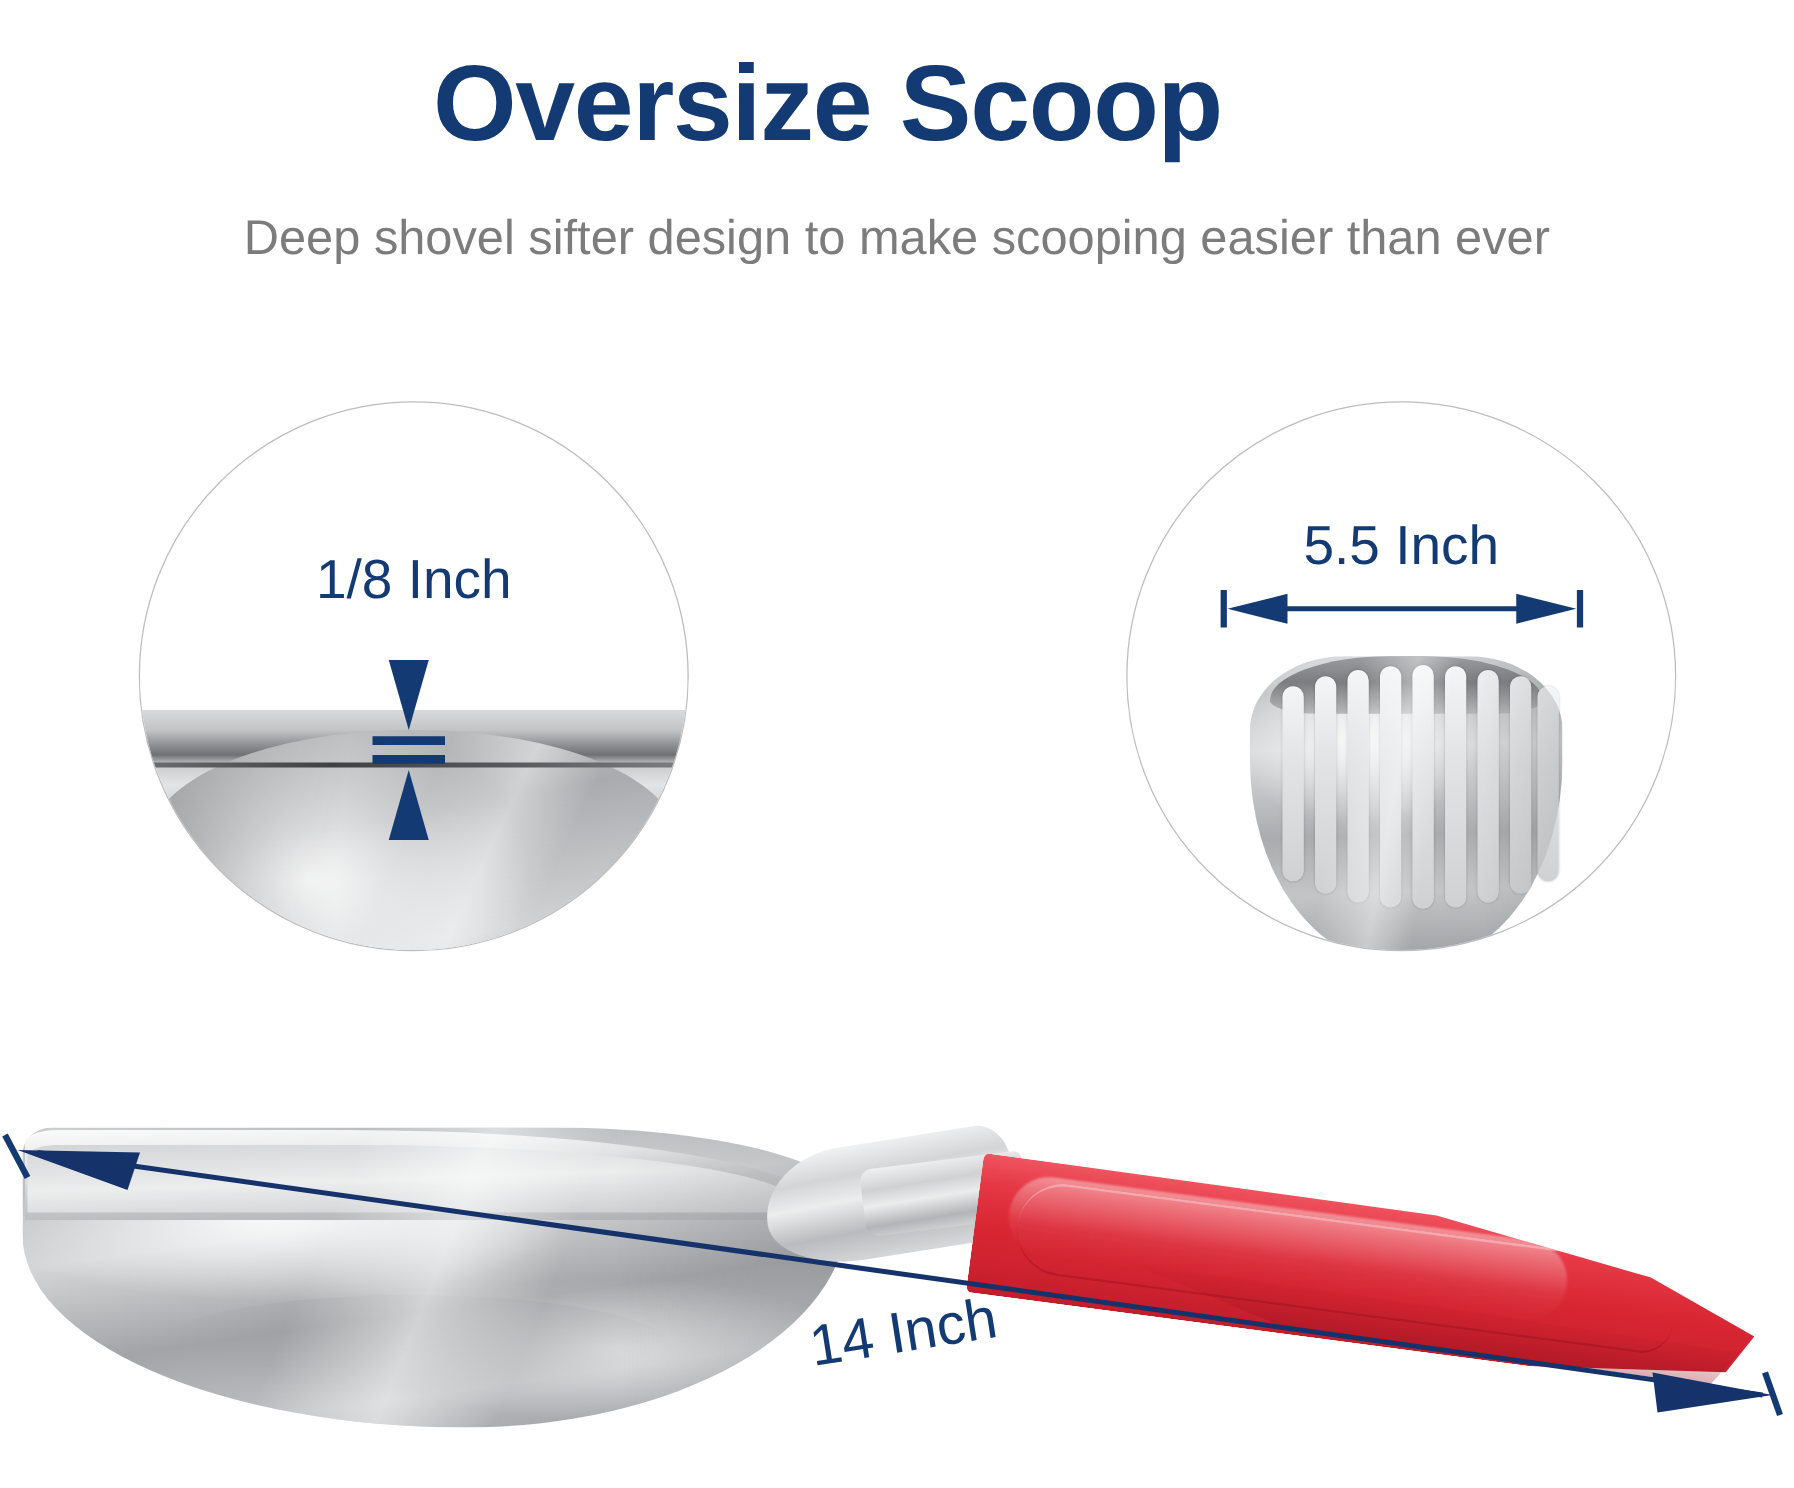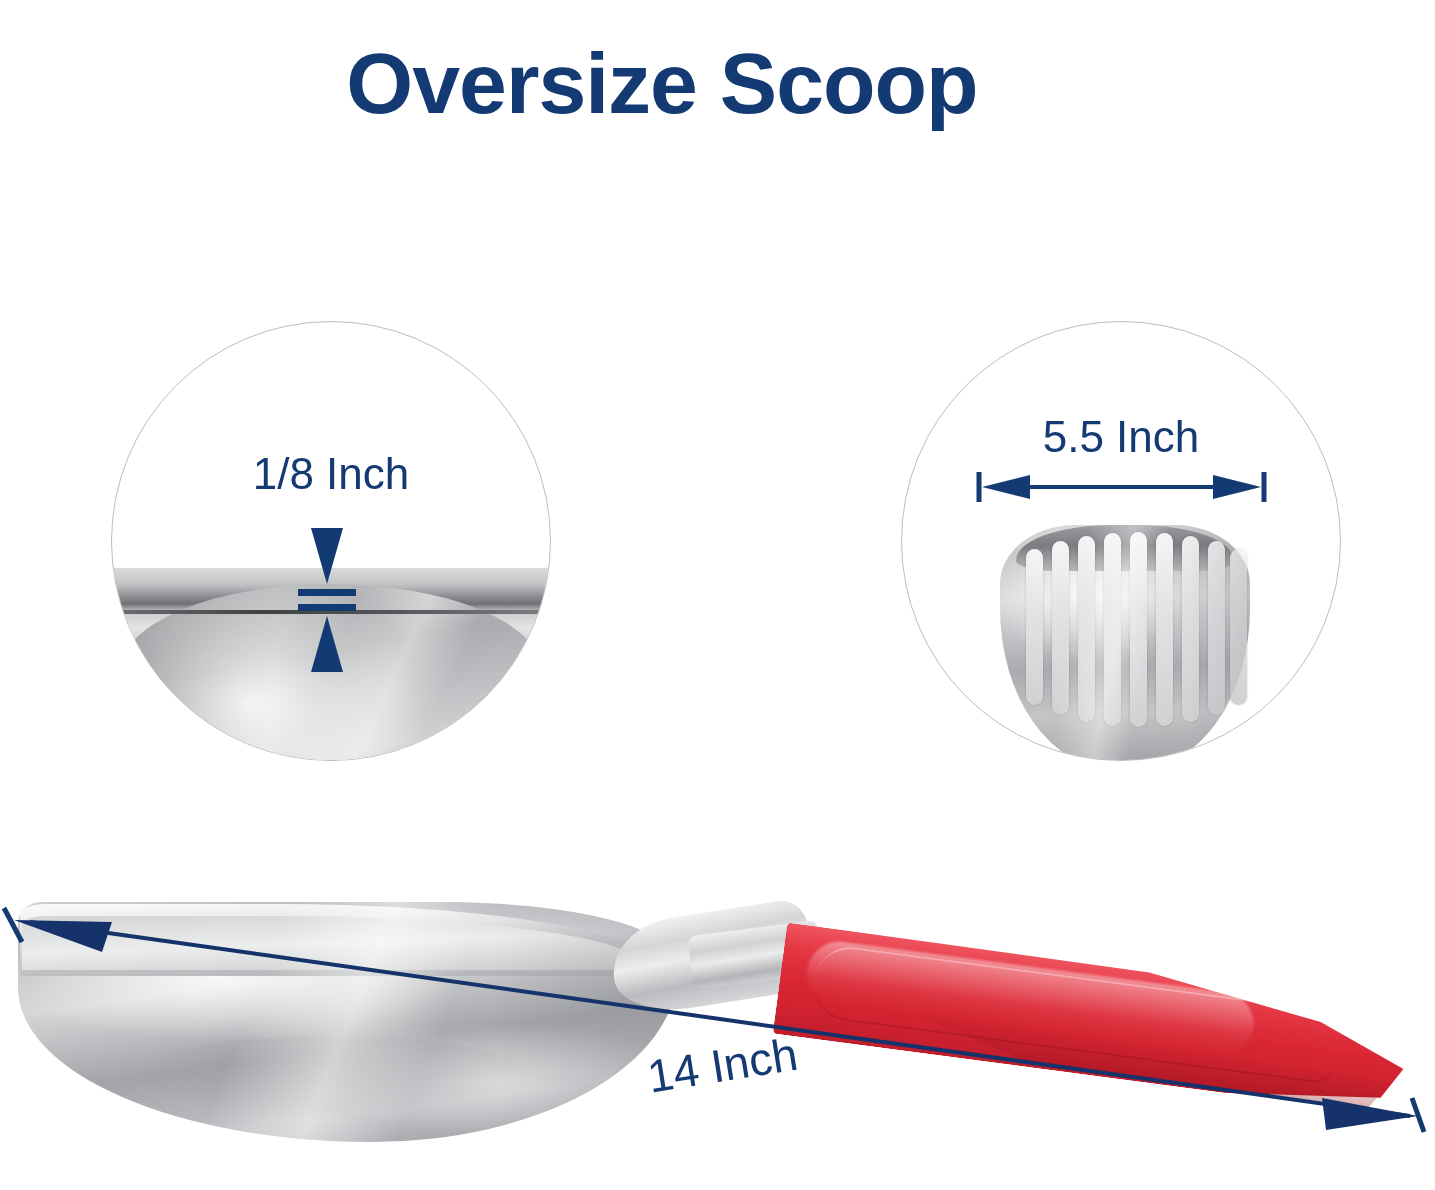--- a/index.html
+++ b/index.html
@@ -58,21 +58,21 @@
   #circle-right { left: 901px; top: 321px; width: 438px; height: 438px; }
 
   .inset-label {
     position: absolute;
     color: #133a72;
     font-weight: 300;
     white-space: nowrap;
     text-align: center;
   }
   #label-thickness {
-    left: 0; top: 127px; width: 438px;
+    left: 0; top: 117px; width: 438px;
     font-size: 44px;
   }
   #label-width {
     left: 0; top: 90px; width: 438px;
     font-size: 44px;
   }
 
   
   .tri {
     position: absolute;
@@ -312,20 +312,21 @@
     transform-origin: 0 50%;
   }
 </style>
 </head>
 <body>
 
 <div id="canvas">
 
   <div class="title">Oversize Scoop</div>
 
+  <div class="subtitle">Deep shovel sifter design to make scooping easier than ever</div>
 
   <div id="circle-left" class="inset-circle">
 
     <div id="left-steel"></div>
     <div id="left-bowl"></div>
     <div id="left-bowl-shade"></div>
     <div id="left-rim-line"></div>
 
     <div class="tri" id="tri-top"></div>
     <div class="gap-bar" id="gap-bar-1"></div>

